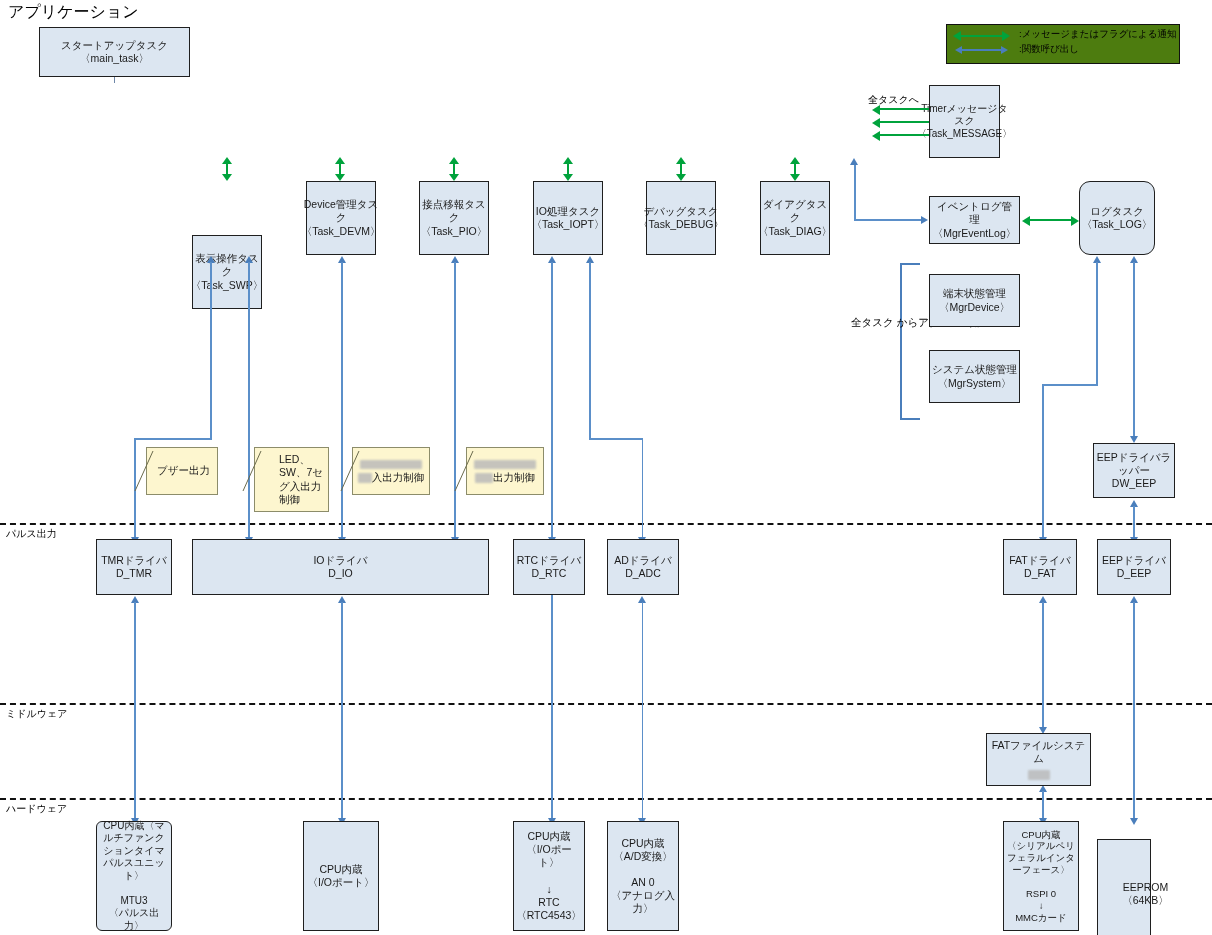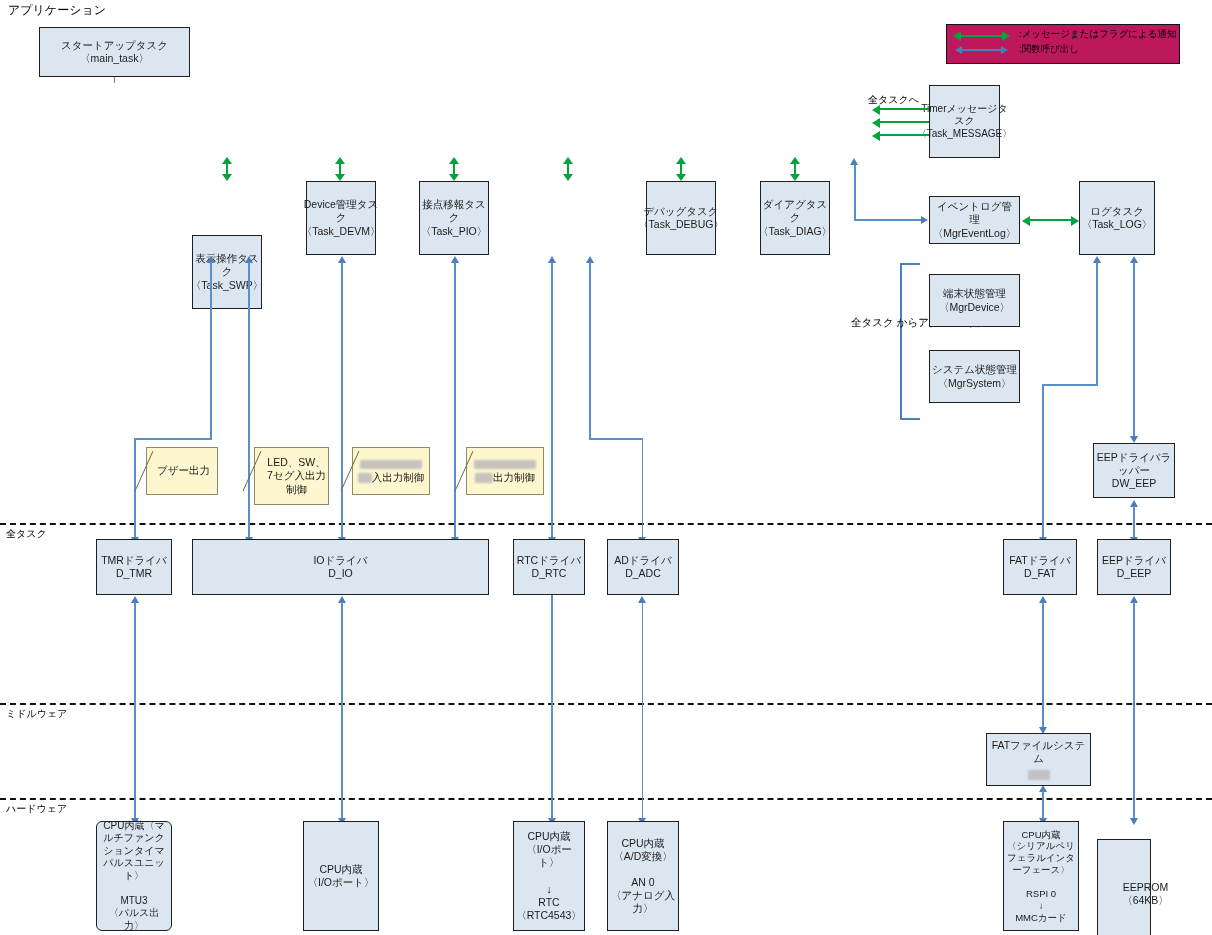--- a/index.html
+++ b/index.html
@@ -52,41 +52,41 @@
   .gln{position:absolute;background:#00a33c;}
   .glnv{width:2.4px;}
   .glnh{height:2.4px;}
 
   
   .thinline{position:absolute;background:#6e87a8;width:1px;}
 
   
   #legend{
     position:absolute;left:946px;top:24px;width:232px;height:38px;
-    border:1px solid #111;background:#be185d;
+    border:1px solid #111;background:#4d7c0f;
   }
   .legend-row{position:absolute;font-size:9.5px;color:#000;white-space:nowrap;}
 
   
   .tail{position:absolute;overflow:visible;}
 
   
   .redact{
     display:inline-block;background:#b9b9b9;border-radius:1px;
     vertical-align:middle;
     filter:blur(1.1px);
     opacity:.82;
   }
   .redact-line{display:block;height:9px;margin:2px auto;}
 
   
   .bracket{position:absolute;border:2px solid #4a7ebb;border-right:none;}
   .bracket-label{position:absolute;font-size:10.5px;line-height:1.45;color:#000;text-align:left;}
 
-  .title-top{position:absolute;left:8px;top:2px;font-size:12px;}
+  .title-top{position:absolute;left:8px;top:2px;font-size:16px;}
 </style>
 </head>
 <body>
 
 <div id="canvas">
 
   <div class="title-top">アプリケーション</div>
 
   <div id="legend">
 
@@ -98,21 +98,21 @@
     <div class="ah ah-left" style="left:8px;top:21px;"></div>
     <div class="ln lnh ln-dark" style="left:14px;top:24px;width:40px;"></div>
     <div class="ah ah-right" style="left:54px;top:21px;"></div>
     <div class="legend-row" style="left:72px;top:18px;">:関数呼び出し</div>
   </div>
 
   <div class="sep" style="top:523px;"></div>
   <div class="sep" style="top:703px;"></div>
   <div class="sep" style="top:798px;"></div>
 
-  <div class="layerlabel" style="left:6px;top:527px;">全タスク</div>
+  <div class="layerlabel" style="left:6px;top:527px;">パルス出力</div>
   <div class="layerlabel" style="left:6px;top:707px;">ミドルウェア</div>
   <div class="layerlabel" style="left:6px;top:802px;">ハードウェア</div>
 
   <div class="box" style="left:39px;top:27px;width:151px;height:50px;">スタートアップタスク
 〈main_task〉</div>
 
   <div class="thinline" style="left:114px;top:77px;height:6px;"></div>
 
 
   <div class="box" style="left:929px;top:85px;width:71px;height:73px;font-size:10px;">Timerメッセージタスク
@@ -149,28 +149,30 @@
   <div class="gh gh-up" style="left:790px;top:157px;"></div>
   <div class="gln glnv" style="left:793.8px;top:163px;height:11px;"></div>
   <div class="gh gh-down" style="left:790px;top:174px;"></div>
 
   <div class="box" style="left:192px;top:195px;width:70px;height:74px;margin-top:40px;">表示操作タスク
 〈Task_SWP〉</div>
   <div class="box" style="left:306px;top:181px;width:70px;height:74px;">Device管理タスク
 〈Task_DEVM〉</div>
   <div class="box" style="left:419px;top:181px;width:70px;height:74px;">接点移報タスク
 〈Task_PIO〉</div>
+  <div class="box" style="left:533px;top:181px;width:70px;height:74px;">IO処理タスク
+〈Task_IOPT〉</div>
   <div class="box" style="left:646px;top:181px;width:70px;height:74px;">デバッグタスク
 〈Task_DEBUG〉</div>
   <div class="box" style="left:760px;top:181px;width:70px;height:74px;">ダイアグタスク
 〈Task_DIAG〉</div>
 
   <div class="box" style="left:929px;top:196px;width:91px;height:48px;">イベントログ管理
 〈MgrEventLog〉</div>
-  <div class="box" style="left:1079px;top:181px;width:76px;height:74px;">ログタスク
+  <div class="box" style="left:1079px;top:181px;width:76px;height:74px;border-radius:11px;">ログタスク
 〈Task_LOG〉</div>
 
   <div class="gh gh-left" style="left:1022px;top:215.5px;"></div>
   <div class="gln glnh" style="left:1029px;top:219px;width:43px;"></div>
   <div class="gh gh-right" style="left:1071px;top:215.5px;"></div>
 
   <div class="ln lnv" style="left:854px;top:163px;height:57px;"></div>
   <div class="ln lnh" style="left:854px;top:219px;width:68px;"></div>
   <div class="ah ah-right" style="left:921px;top:215.5px;"></div>
   <div class="ah ah-up" style="left:850px;top:158px;"></div>
@@ -230,21 +232,21 @@
   <div class="ln lnv" style="left:641.6px;top:438px;height:100px;"></div>
   <div class="ah ah-down" style="left:638.4px;top:537px;"></div>
 
   <div class="box note" style="left:146px;top:447px;width:72px;height:48px;justify-content:flex-start;padding-left:10px;">ブザー出力</div>
   <div class="tail" style="left:133px;top:447px;width:22px;height:48px;">
     <svg width="22" height="48">
         <line x1="20" y1="4" x2="2" y2="44" stroke="#6b6b4d" stroke-width="1"></line>
       </svg>
   </div>
 
-  <div class="box note" style="left:254px;top:447px;width:75px;height:58px;justify-content:flex-start;padding-left:12px;text-align:center;">LED、SW、7セグ入出力制御</div>
+  <div class="box note" style="left:254px;top:447px;width:75px;height:65px;justify-content:flex-start;padding-left:24px;text-align:left;">LED、SW、7セグ入出力制御</div>
   <div class="tail" style="left:241px;top:447px;width:22px;height:48px;">
     <svg width="22" height="48">
         <line x1="20" y1="4" x2="2" y2="44" stroke="#6b6b4d" stroke-width="1"></line>
       </svg>
   </div>
 
   <div class="box note" style="left:352px;top:447px;width:78px;height:48px;flex-direction:column;justify-content:center;">
     <span class="redact redact-line" style="width:62px;"></span>
     <span style="font-size:10.5px;"><span class="redact" style="width:14px;height:10px;"></span><span>入出力制御</span></span>
   </div>

